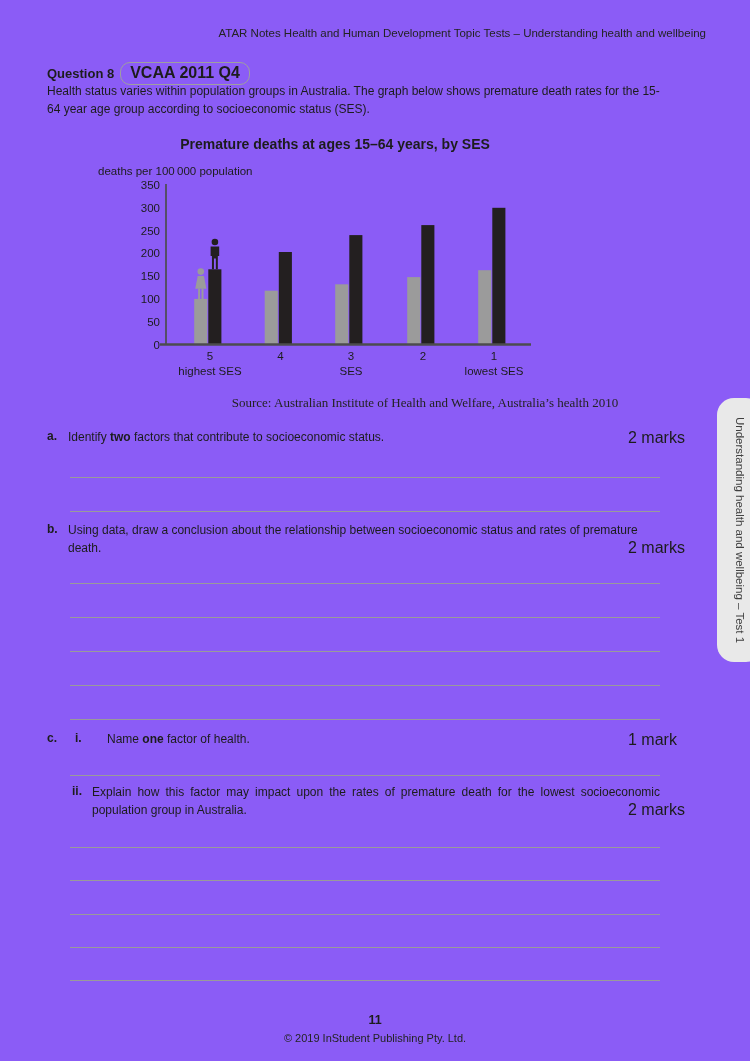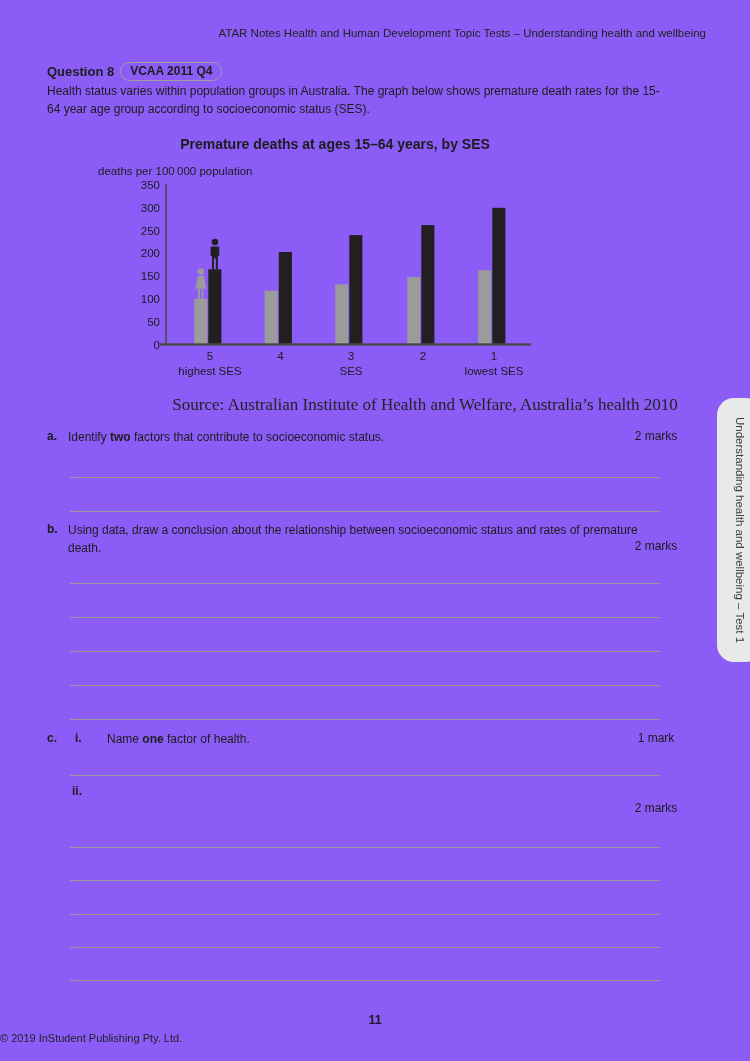--- a/index.html
+++ b/index.html
@@ -5,50 +5,50 @@
   html,body{margin:0;padding:0;}
   .page{
     position:relative; width:750px; height:1061px; background:#8b5cf6;
     overflow:hidden; font-family:"Liberation Sans","DejaVu Sans",sans-serif;
     color:#1c1c1c;
   }
   .abs{position:absolute;}
   .header{top:27px; left:0; right:44px; text-align:right; font-size:11.5px; color:#232323;}
   .q8-row{top:62px; left:47px; display:flex; align-items:center; gap:6px;}
   .q8-label{font-size:13px; font-weight:bold;}
-  .badge{font-size:12px; font-weight:bold; border:1.5px solid #9f9f9f; border-radius:10px; padding:1px 9px 2px 9px; color:#1c1c1c;}
+  .badge{font-size:16px; font-weight:bold; border:1.5px solid #9f9f9f; border-radius:10px; padding:1px 9px 2px 9px; color:#1c1c1c;}
   .intro{top:83px; left:47px; width:624px; font-size:12px; line-height:17.5px;}
   .chart-title{top:136px; left:135px; width:400px; text-align:center; font-size:14px; font-weight:bold;}
   .unit-label{top:165px; left:98px; font-size:11.5px;}
   .chart-svg{top:175px; left:130px;}
-  .source{top:395px; left:100px; width:650px; text-align:center; font-family:"Liberation Serif","DejaVu Serif",serif; font-size:17px; color:#232323;}
+  .source{top:395px; left:100px; width:650px; text-align:center; font-family:"Liberation Serif","DejaVu Serif",serif; font-size:13px; color:#232323;}
   .q-text{font-size:12px; line-height:17.5px;}
   .q-lab{font-size:12px; font-weight:bold;}
-  .marks{font-size:12px; text-align:center; right:54px; width:80px;}
+  .marks{font-size:16px; text-align:left; right:42px; width:80px;}
   .seg-b{font-weight:bold;text-align:right;}
   .qa-lab{top:429px; left:47px;}
   .qa-text{top:429px; left:68px; width:560px;}
   .qa-marks{top:429px;}
   .lines-a{top:477px; left:70px; width:590px; height:40px;}
   .qb-lab{top:522px; left:47px;}
   .qb-text{top:522px; left:68px; width:598px;}
   .qb-marks{top:539px;}
   .lines-b{top:583px; left:70px; width:590px; height:140px;}
   .qc-lab{top:731px; left:47px;}
   .qci-lab{top:731px; left:75px;}
   .qci-text{top:731px; left:95px; width:500px;margin-left:12px;}
   .qci-marks{top:731px;}
   .lines-ci{top:775px; left:70px; width:590px; height:6px;}
   .qcii-lab{top:784px; left:72px;}
   .qcii-text{top:784px; left:92px; width:568px; text-align:justify;}
   .qcii-marks{top:801px;}
   .lines-cii{top:847px; left:70px; width:590px; height:140px;}
   .answer-line{position:absolute; left:0; width:100%; height:0; border-top:1.6px solid #9a9a9a;}
   .footer-page{top:1013px; left:0; width:750px; text-align:center; font-size:12.5px; font-weight:bold;}
-  .footer-copy{top:1032px; left:0; width:750px; text-align:left; font-size:11px; color:#232323;}
+  .footer-copy{top:1032px; left:0; width:750px; text-align:center; font-size:11px; color:#232323;}
   .side-tab{
     top:398px; left:717px; width:46px; height:264px; background:#e9e9e9;
     border-radius:17px; display:flex; align-items:center; justify-content:center;
   }
   .side-tab span{
     writing-mode:vertical-rl; font-size:11.5px; color:#3f3f3f; white-space:nowrap;
     padding-right:1px;
   }
 </style>
 </head>
@@ -131,20 +131,21 @@
 
   <div class="abs q-lab qc-lab">c.</div>
   <div class="abs q-lab qci-lab">i.</div>
   <div class="abs q-text qci-text"><span>Name </span><span class="seg-b">one</span><span> factor of health.</span></div>
   <div class="abs marks qci-marks">1 mark</div>
   <div class="abs lines-ci">
       <div class="answer-line" style="top: 0px;"></div>
     </div>
 
   <div class="abs q-lab qcii-lab">ii.</div>
+  <div class="abs q-text qcii-text"><span>Explain how this factor may impact upon the rates of premature death for the lowest socioeconomic population group in Australia.</span></div>
   <div class="abs marks qcii-marks">2 marks</div>
   <div class="abs lines-cii">
       <div class="answer-line" style="top: 0px;"></div>
       <div class="answer-line" style="top: 33.3px;"></div>
       <div class="answer-line" style="top: 66.6px;"></div>
       <div class="answer-line" style="top: 99.9px;"></div>
       <div class="answer-line" style="top: 133.2px;"></div>
     </div>
 
   <div class="abs footer-page">11</div>

